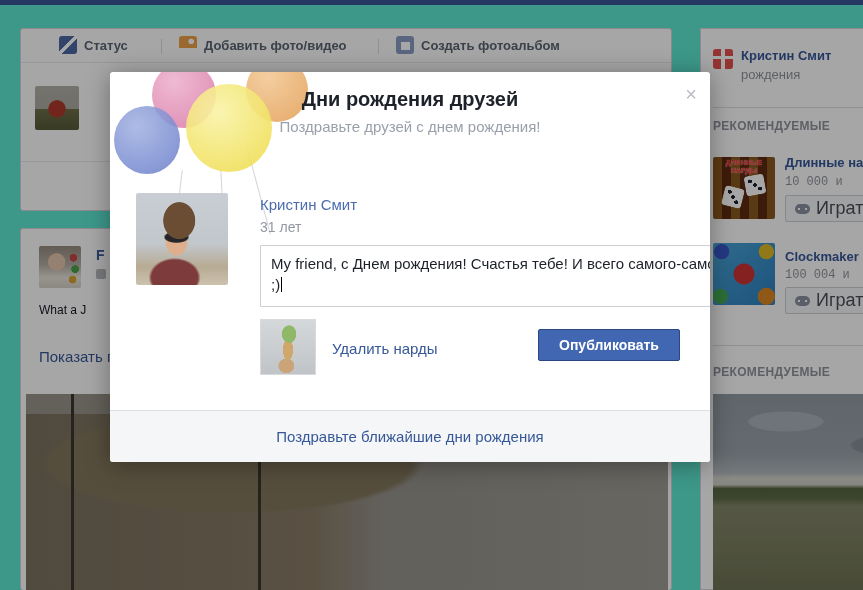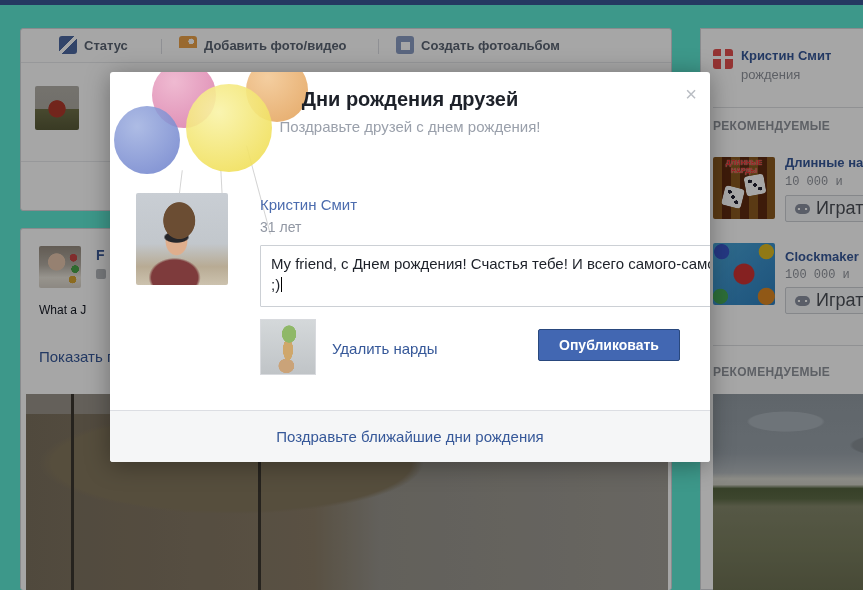--- a/index.html
+++ b/index.html
@@ -192,21 +192,21 @@
     </div>
     <a class="abs game-title" style="top:126px">Длинные нарды</a>
     <div class="abs game-players" style="top:146px">10 000 и</div>
     <div class="abs play-btn" style="top:166px">
       <span class="gamepad-icon"></span>
       <span class="play-label">Играть</span>
     </div>
 
     <div class="abs game-thumb thumb-clock" style="top:214px"></div>
     <a class="abs game-title" style="top:220px">Clockmaker</a>
-    <div class="abs game-players" style="top:239px">100 000 и</div>
+    <div class="abs game-players" style="top:239px">100 004 и</div>
     <div class="abs play-btn" style="top:258px">
       <span class="gamepad-icon"></span>
       <span class="play-label">Играть</span>
     </div>
 
     <div class="abs side-divider" style="top:316px"></div>
     <div class="abs side-header" style="top:336px">РЕКОМЕНДУЕМЫЕ</div>
     <div class="abs side-photo"></div>
   </div>
 

